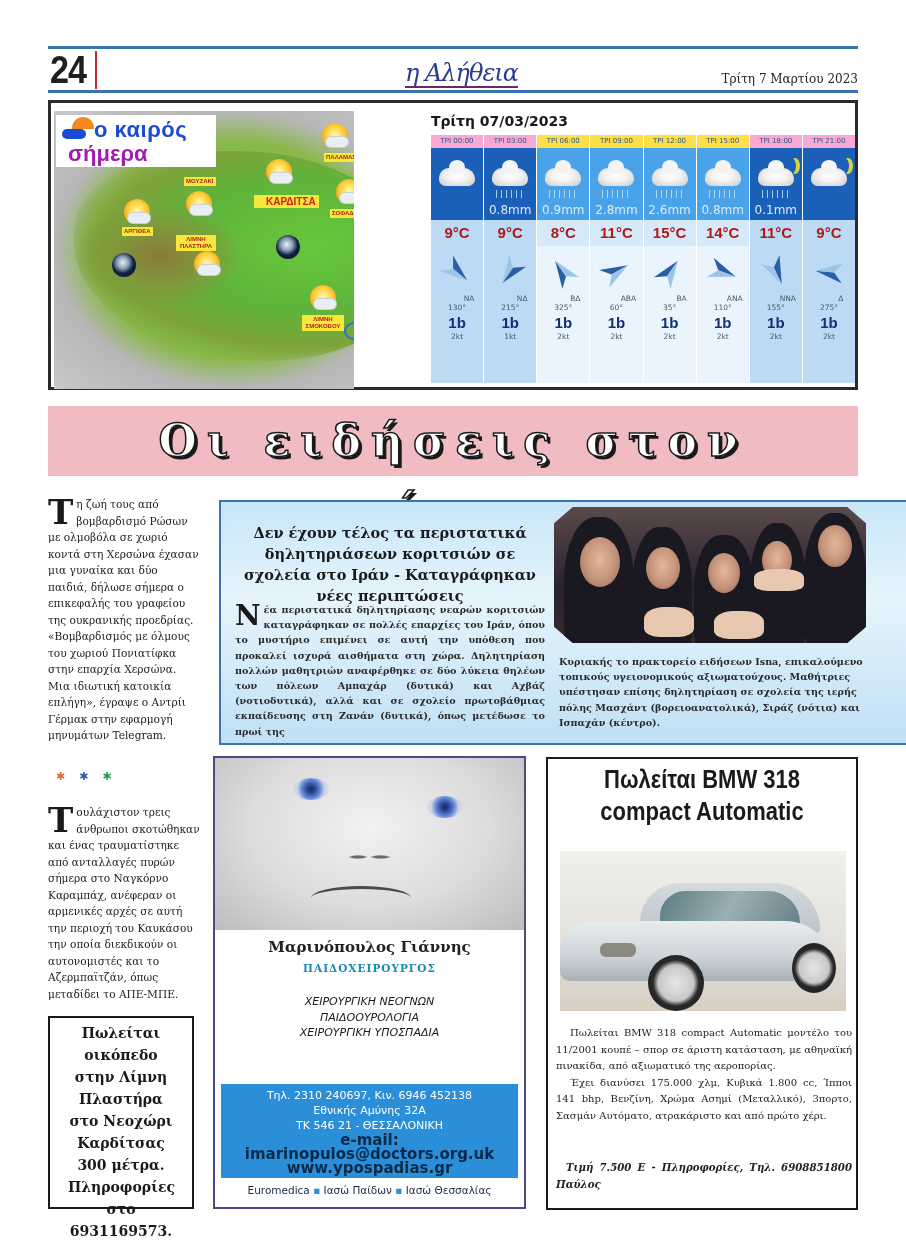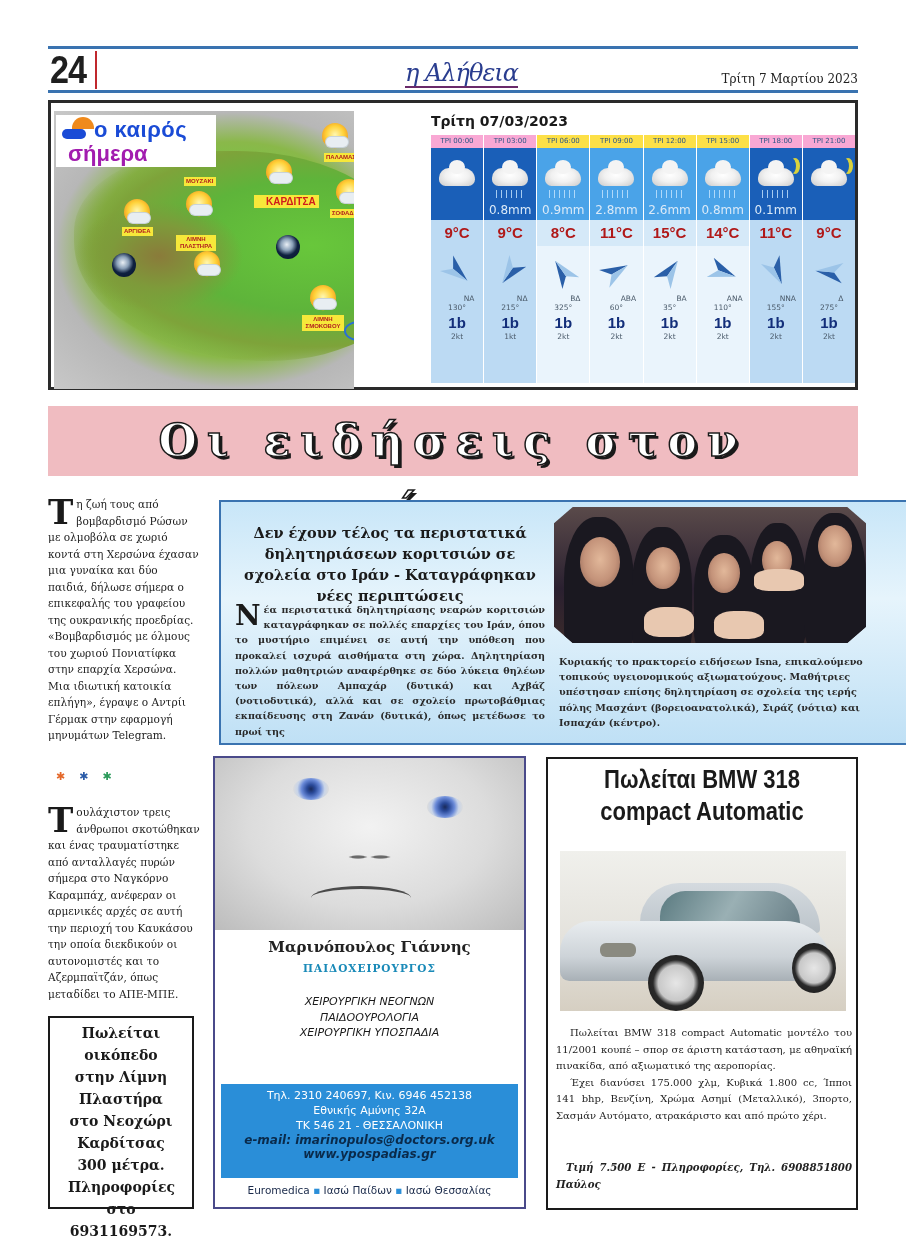--- a/index.html
+++ b/index.html
@@ -91,21 +91,21 @@
   .doc-ad { position: absolute; left: 213px; top: 756px; width: 313px; height: 453px; border: 2px solid #4a4a8a; background: #fff; overflow: hidden; }
   .doc-photo { position: absolute; left: 0; top: 0; width: 100%; height: 172px; background: radial-gradient(ellipse at 50% 40%, #f2f2f2 0%, #dcdcdc 55%, #bcbcbc 100%); }
   .doc-eye { position: absolute; width: 36px; height: 22px; border-radius: 50%; background: radial-gradient(circle at 50% 50%, #1a2a5a 0%, #2a4a9a 20%, #6a8ad8 45%, #c8d4e8 65%, #dcdcdc 85%); }
   .doc-nose { position: absolute; left: 128px; top: 92px; width: 50px; height: 14px; background: radial-gradient(ellipse at 30% 50%, #6a6a6a 0 12%, transparent 20%), radial-gradient(ellipse at 75% 50%, #6a6a6a 0 12%, transparent 20%); }
   .doc-mouth { position: absolute; left: 96px; top: 128px; width: 100px; height: 12px; border-top: 3px solid #4a4a4a; border-radius: 50% 50% 0 0 / 100% 100% 0 0; }
   .doc-name { position: absolute; left: 0; top: 180px; width: 100%; text-align: center; font-family: "DejaVu Serif", serif; font-weight: bold; font-size: 15px; color: #222; }
   .doc-title { position: absolute; left: 0; top: 204px; width: 100%; text-align: center; font-family: "DejaVu Serif", serif; font-size: 10.5px; letter-spacing: 1px; color: #1a8ab8; font-weight: bold; }
   .doc-specs { position: absolute; left: 0; top: 236px; width: 100%; text-align: center; font-family: "DejaVu Sans", sans-serif; font-style: italic; font-size: 11px; line-height: 15.5px; color: #1a1a1a; }
   .doc-contact { position: absolute; left: 6px; top: 326px; width: 297px; height: 94px; background: #2a8ed8; text-align: center; padding-top: 4px; }
   .doc-contact div { font-family: "DejaVu Sans", sans-serif; color: #ffffff; font-size: 11px; line-height: 15px; }
-  .doc-contact .small { font-size: 12px; line-height: 14px; color: #0a2a4a; font-weight: bold; font-style: italic; }
+  .doc-contact .small { font-size: 15px; line-height: 14px; color: #0a2a4a; font-weight: bold; }
   .doc-footer { position: absolute; left: 0; top: 426px; width: 100%; text-align: center; font-family: "DejaVu Sans", sans-serif; font-size: 10.5px; color: #1a2a4a; }
   .doc-footer .dot { color: #2a8ed8; }
 
   
   .bmw-ad { position: absolute; left: 546px; top: 757px; width: 312px; height: 453px; border: 2px solid #1a1a1a; background: #fff; }
   .bmw-title { position: absolute; left: 0; top: 4px; width: 100%; text-align: center; font-family: "Liberation Sans", sans-serif; font-weight: bold; font-size: 25px; line-height: 32px; color: #1a1a1a; transform: scaleX(0.88); }
   .bmw-photo { position: absolute; left: 12px; top: 92px; width: 286px; height: 160px; overflow: hidden; background: linear-gradient(180deg, #f0f0ec 0%, #e4e2dc 55%, #d6cfc2 100%); }
   .car-body { position: absolute; left: 0; top: 70px; width: 272px; height: 60px; background: linear-gradient(180deg, #e8ecef 0%, #cdd3d8 60%, #a8b0b6 100%); border-radius: 40px 60px 18px 12px; }
   .car-roof { position: absolute; left: 80px; top: 32px; width: 180px; height: 50px; background: linear-gradient(180deg, #d4dadf 0%, #bcc4ca 100%); border-radius: 60px 70px 6px 6px; }
   .car-window { position: absolute; left: 100px; top: 40px; width: 140px; height: 34px; background: linear-gradient(120deg, #5a7a80 0%, #9ab0b4 50%, #6a8088 100%); border-radius: 40px 50px 4px 4px; }

